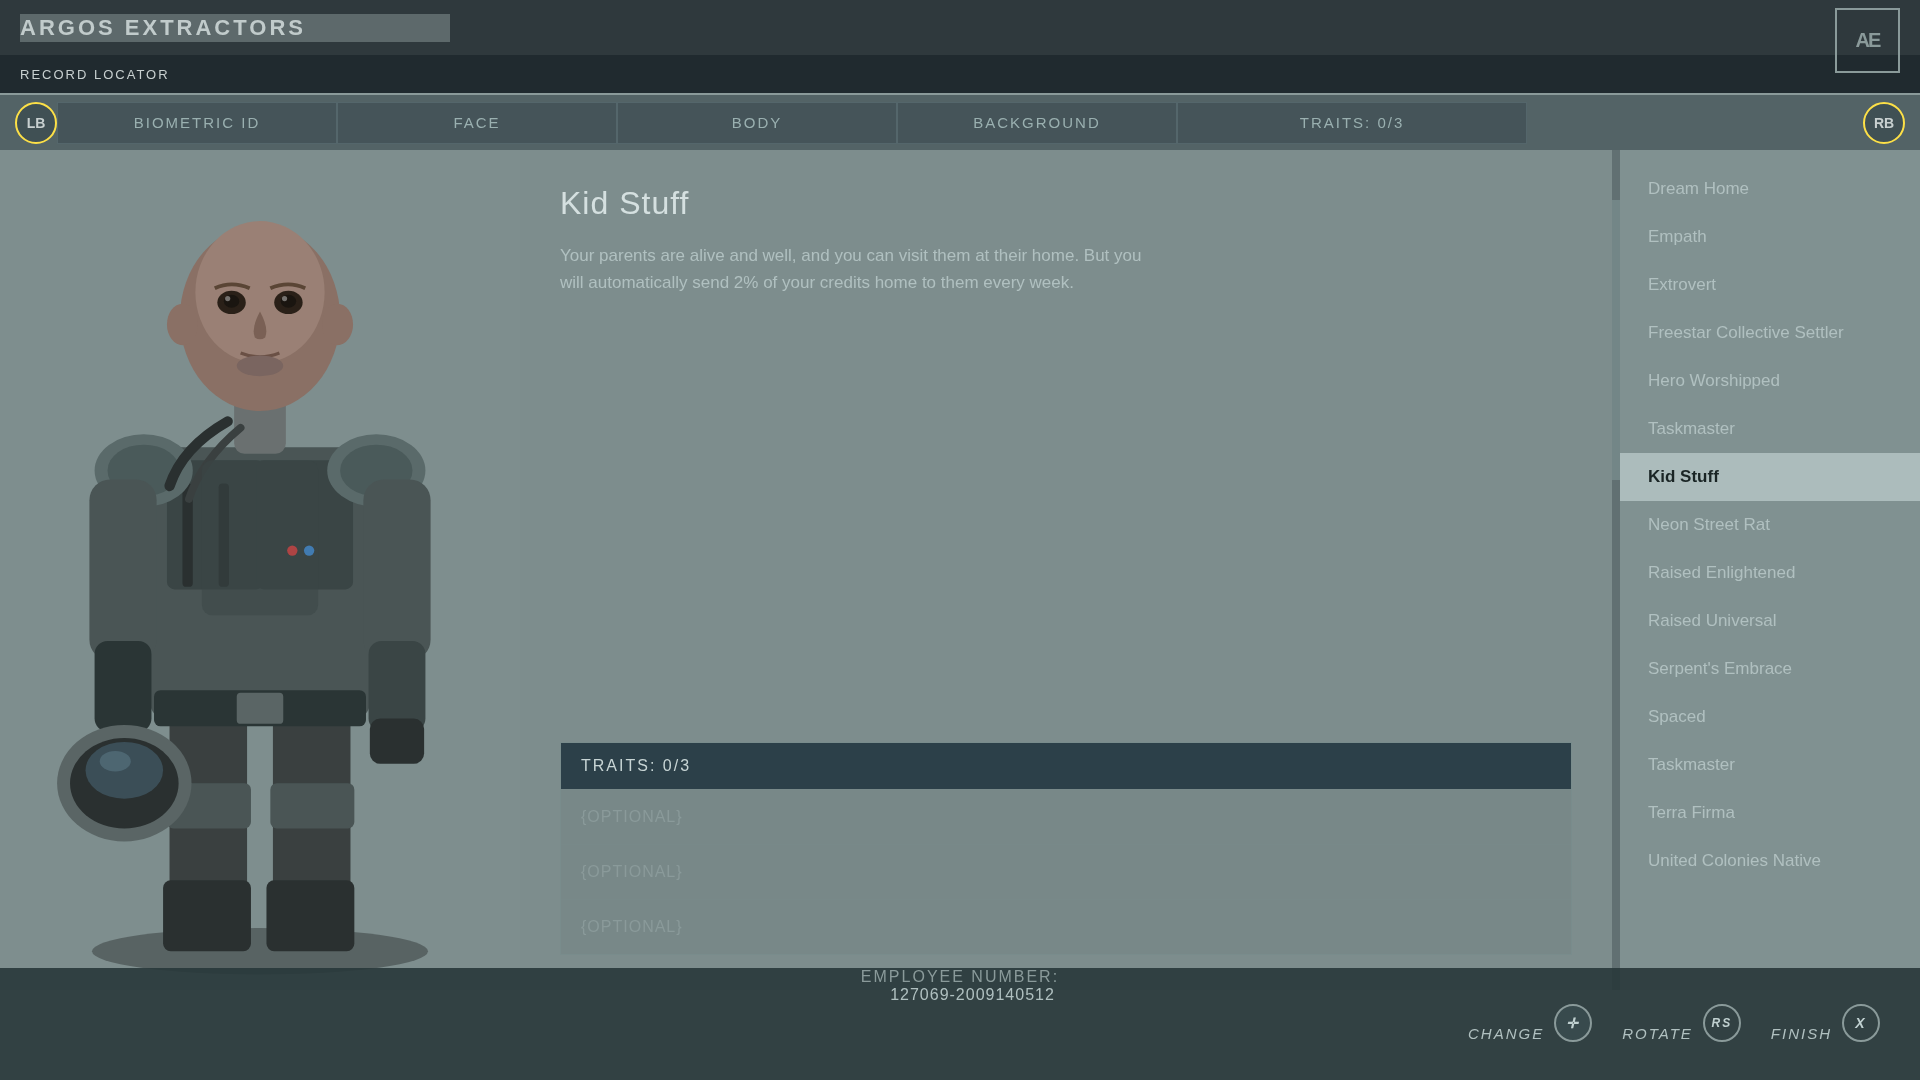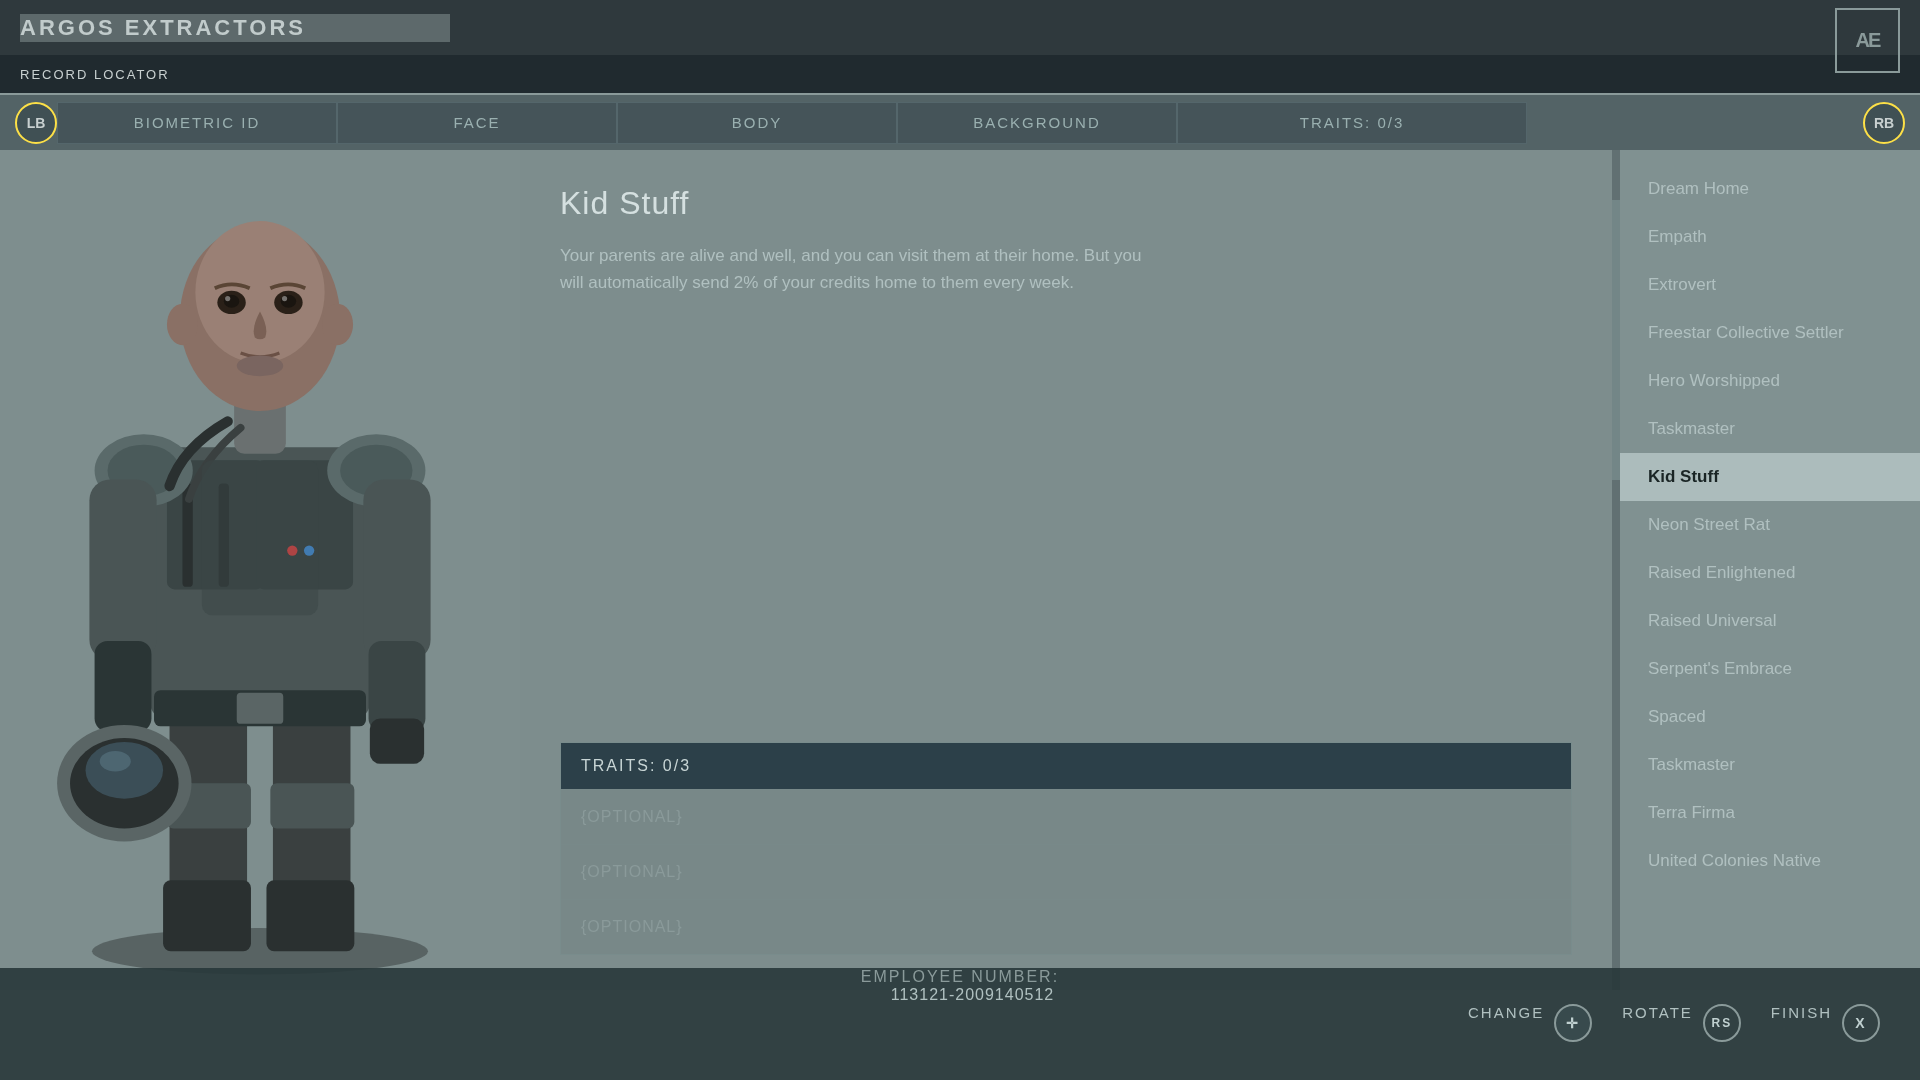--- a/index.html
+++ b/index.html
@@ -280,27 +280,28 @@
 
     .bottom-actions {
       margin-left: auto;
       display: flex;
       align-items: center;
       gap: 30px;
     }
 
     .action-btn {
       display: flex;
-      align-items: flex-start;
+      align-items: flex-end;
       gap: 10px;
       color: #b0c0c0;
       font-size: 15px;
       letter-spacing: 2px;
       text-transform: uppercase;
       cursor: pointer;
+      font-style: italic;
     }
 
     .action-circle {
       width: 38px;
       height: 38px;
       border-radius: 50%;
       border: 2px solid #8a9a9a;
       display: flex;
       align-items: center;
       justify-content: center;
@@ -477,21 +478,21 @@
       <div class="trait-list-item">Serpent's Embrace</div>
       <div class="trait-list-item">Spaced</div>
       <div class="trait-list-item">Taskmaster</div>
       <div class="trait-list-item">Terra Firma</div>
       <div class="trait-list-item">United Colonies Native</div>
     </div>
 </div>
 
 <div class="bottom-bar">
   <span class="employee-label">EMPLOYEE NUMBER:</span>
-  <span class="employee-number">113121-2009140512</span>
+  <span class="employee-number">127069-2009140512</span>
   <div class="bottom-actions">
     <div class="action-btn">
       <span>CHANGE</span>
       <div class="action-circle plus-btn">
         <span>✛</span>
       </div>
     </div>
     <div class="action-btn">
       <span>ROTATE</span>
       <div class="action-circle">

